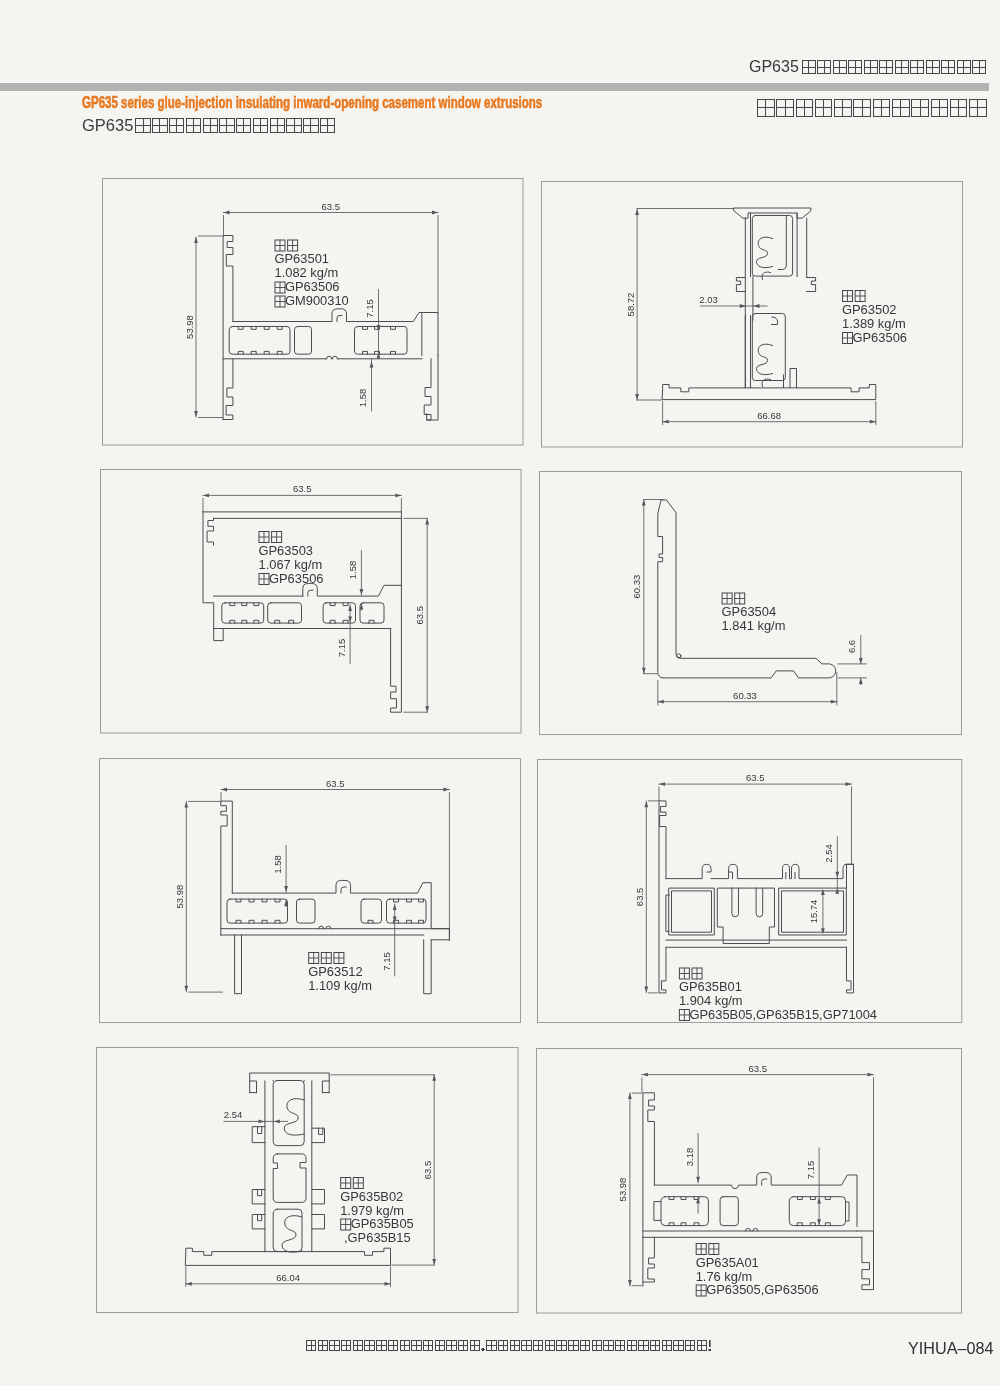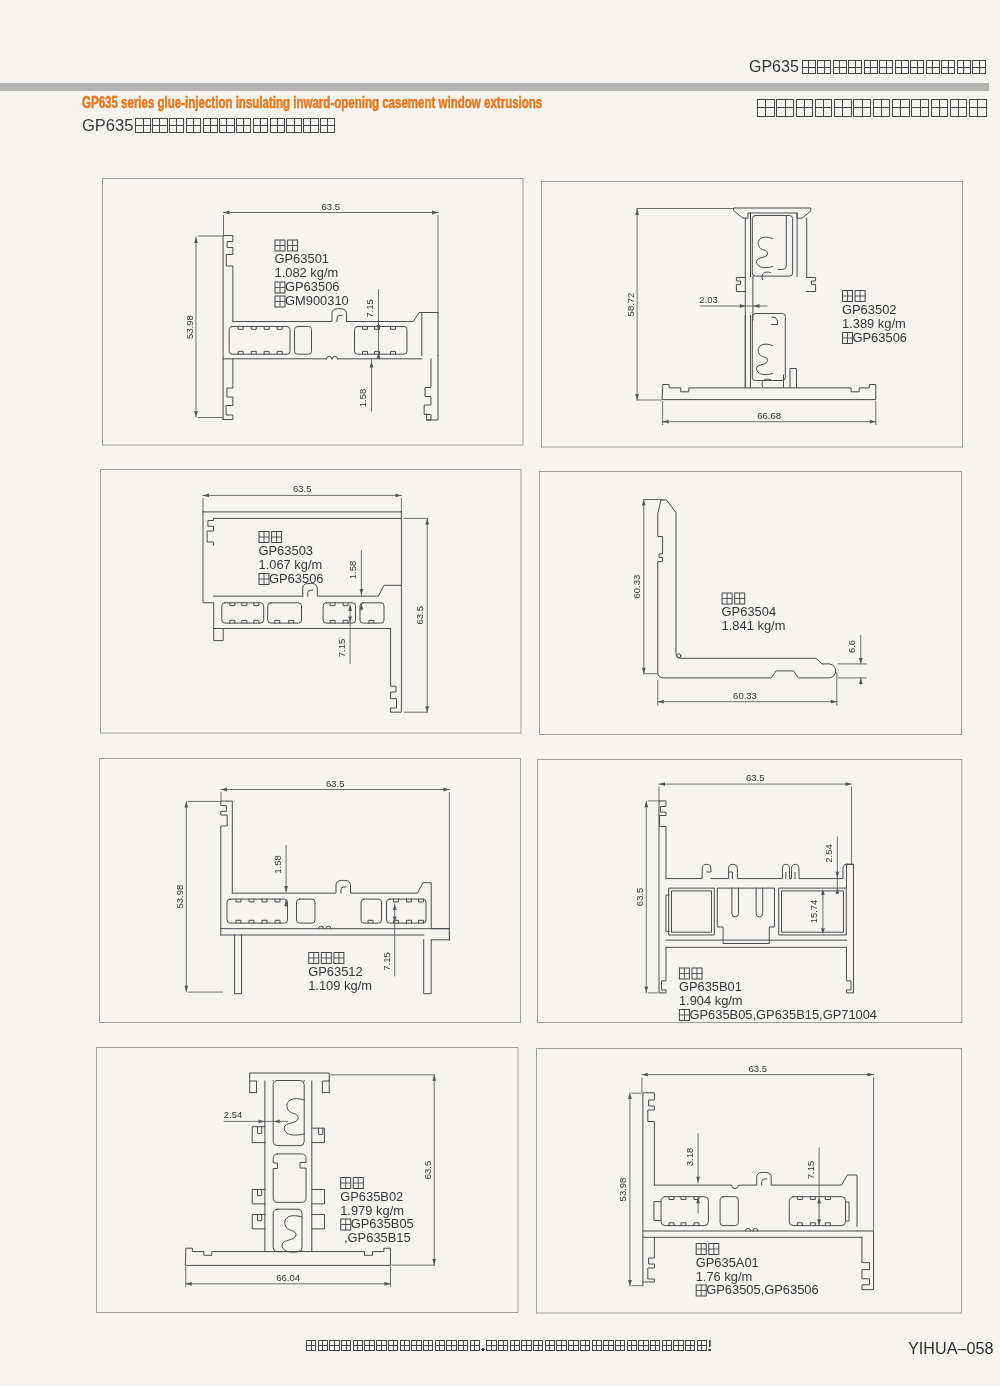--- a/index.html
+++ b/index.html
@@ -525,12 +525,12 @@
     <span class="g" style="width:10.4px;height:11.3px;margin-right:1.3px"></span>
     <span class="g" style="width:10.4px;height:11.3px;margin-right:1.3px"></span>
     <span class="g" style="width:10.4px;height:11.3px;margin-right:1.3px"></span>
     <span class="g" style="width:10.4px;height:11.3px;margin-right:1.3px"></span>
     <span class="g" style="width:10.4px;height:11.3px;margin-right:1.3px"></span>
     <span class="g" style="width:10.4px;height:11.3px;margin-right:1.3px"></span>
     <span class="g" style="width:10.4px;height:11.3px;margin-right:1.3px"></span>
     <span style="display:inline-block;width:4px;height:11.3px;background:linear-gradient(#3a3b3f,#3a3b3f) 1px 0/1.6px 7px no-repeat,radial-gradient(circle 1.4px at 1.8px 10px,#3a3b3f 99%,transparent)"></span>
   </div>
 
-<div class="abs" style="left:908px;top:1339px;font-size:16.2px;color:#2f3034">YIHUA–058</div>
+<div class="abs" style="left:908px;top:1339px;font-size:16.2px;color:#2f3034">YIHUA–084</div>
 </body></html>

